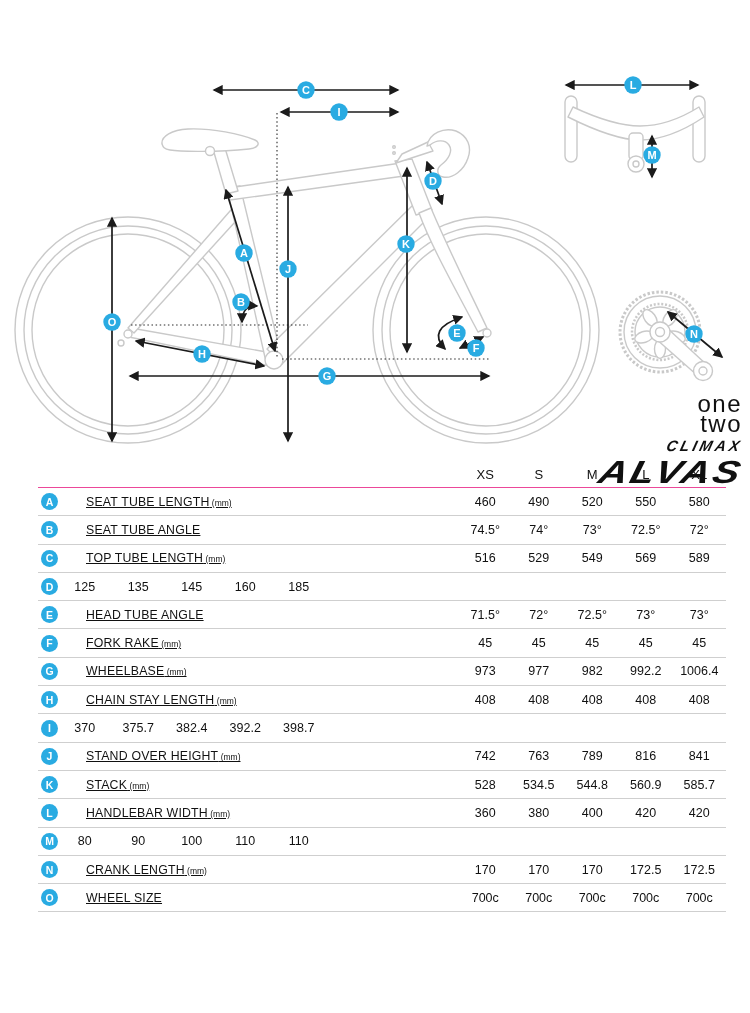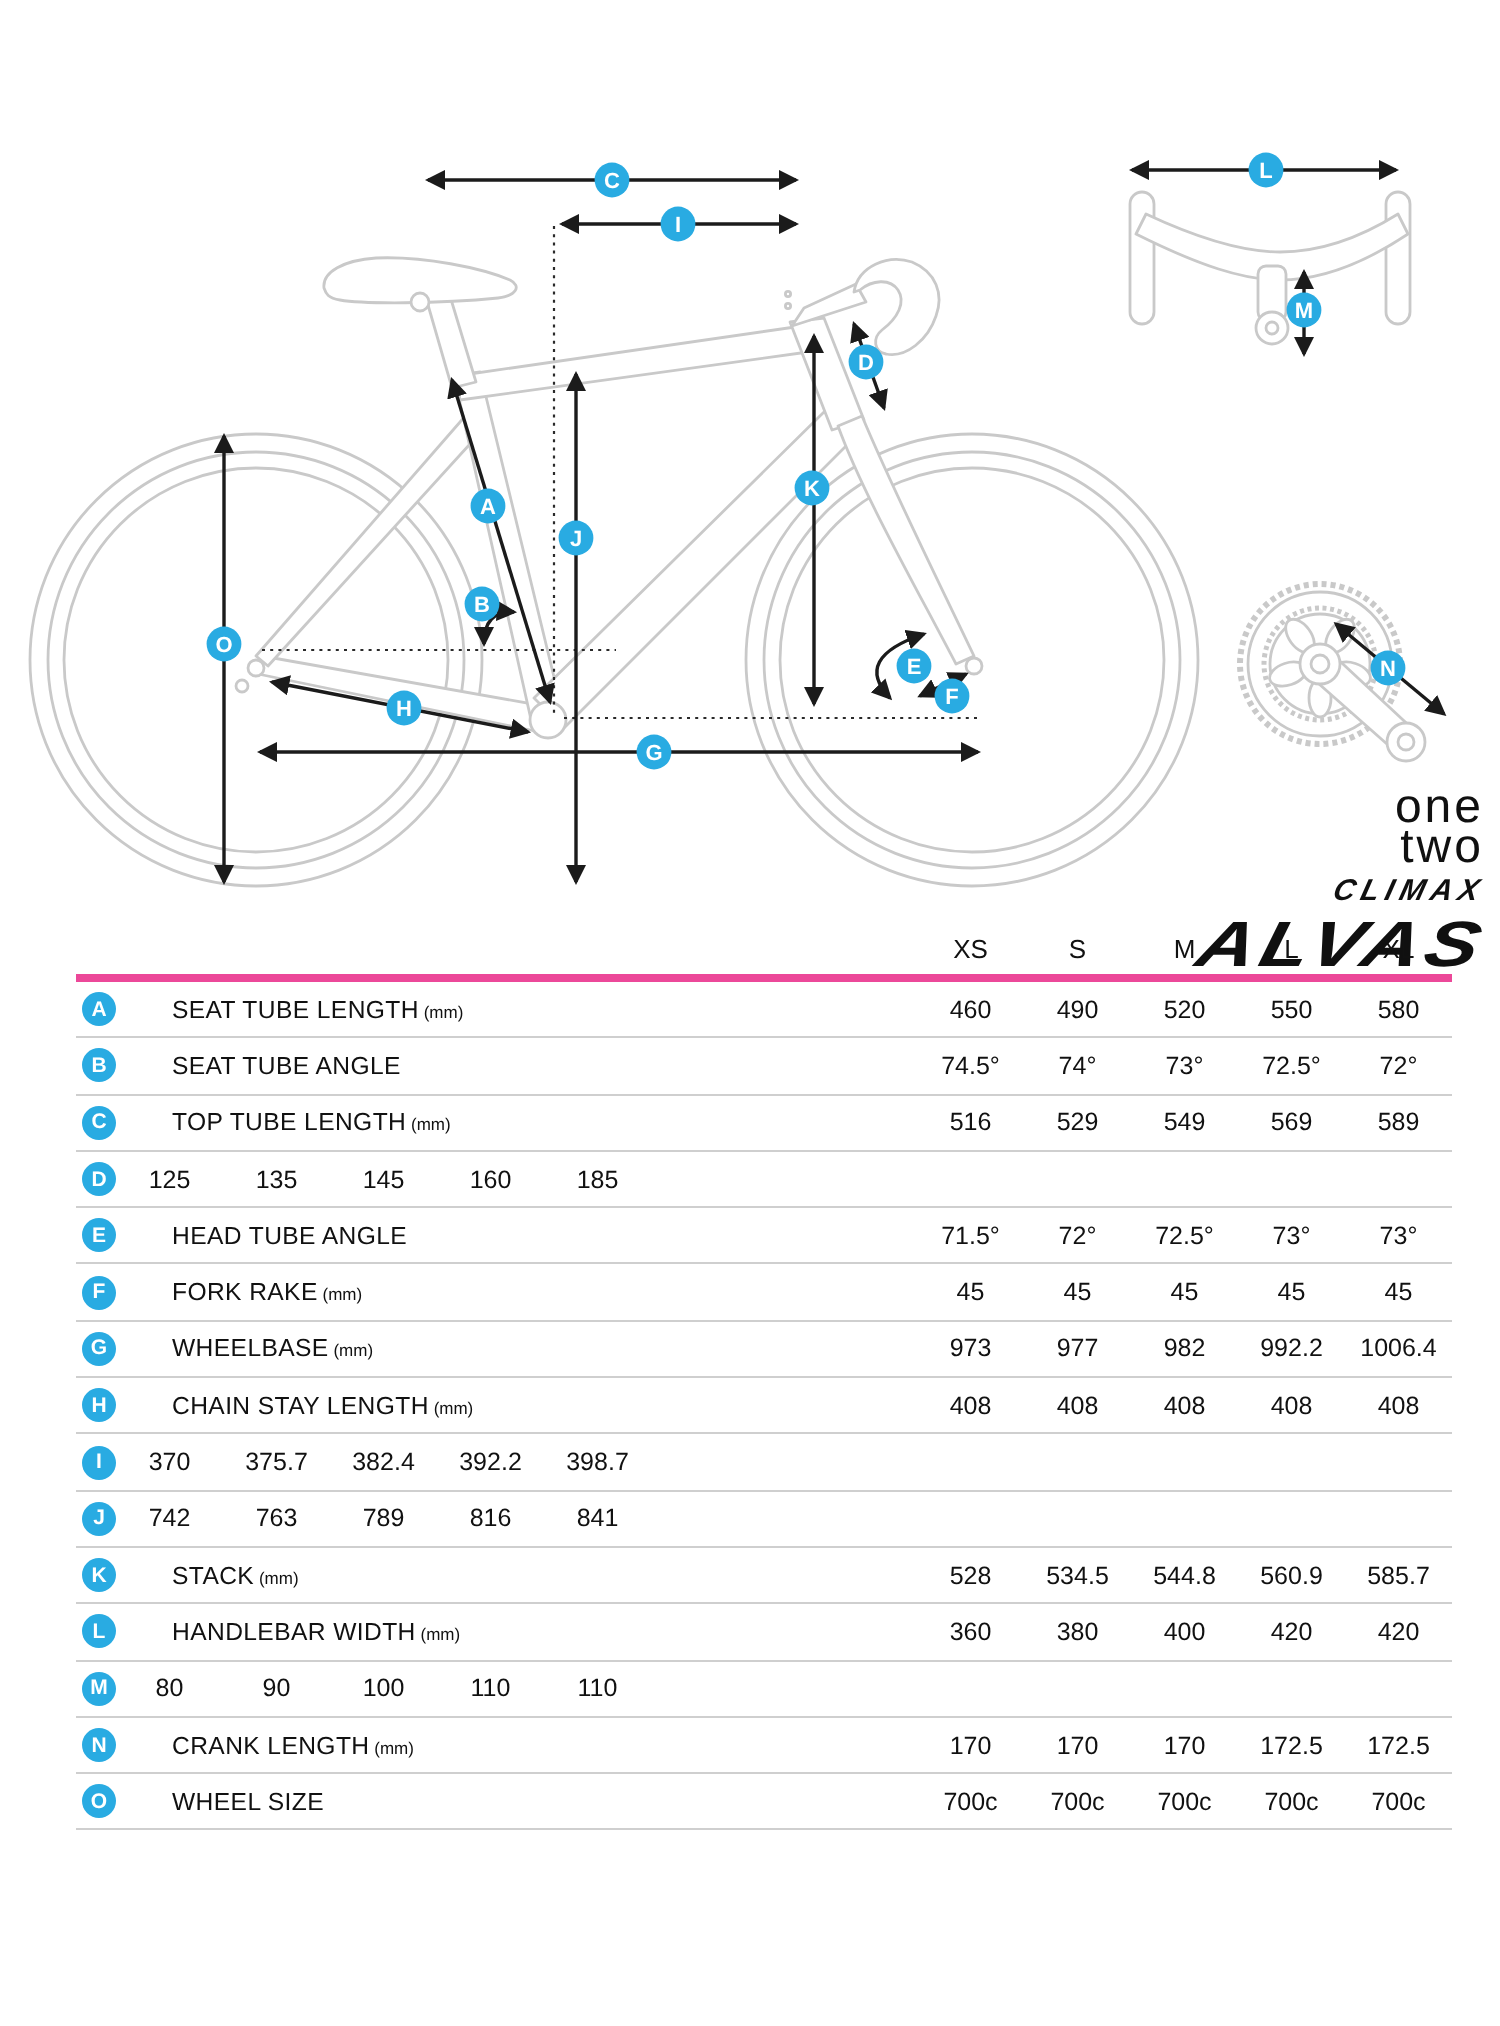--- a/index.html
+++ b/index.html
@@ -13,28 +13,28 @@
 
   .brand{position:absolute;right:8px;top:394px;text-align:right;color:#101010;line-height:1;}
   .brand .onetwo{font-size:24px;letter-spacing:1.5px;line-height:20px;font-weight:400;}
   .brand .climax{font-size:15px;font-weight:700;font-style:italic;letter-spacing:3px;margin-top:4px;
                  transform:skewX(-14deg);transform-origin:100% 50%;}
   .brand .alvas{font-size:32px;font-weight:700;font-style:italic;letter-spacing:2px;margin-top:3px;
                 transform:skewX(-14deg) scaleX(1.25);transform-origin:100% 50%;}
 
   
   .geo-table{position:absolute;left:38px;top:461px;width:688px;}
-  .thead{display:flex;align-items:center;height:26px;border-bottom:4px solid #ec4899;}
+  .thead{display:flex;align-items:center;height:26px;border-bottom:1px solid #ec4899;}
   .thspacer{flex:1;}
   .thcell{width:53.5px;text-align:center;font-size:13px;color:#111;}
   .trow{display:flex;align-items:center;height:28.3px;box-sizing:border-box;border-bottom:1px solid #cfcfcf;}
   .badge{width:17px;height:17px;border-radius:50%;background:var(--accent);color:#fff;
          font-size:10.5px;font-weight:bold;display:flex;align-items:center;justify-content:center;
          margin-left:3px;flex:none;}
-  .tlabel{margin-left:28px;font-size:12.3px;letter-spacing:.2px;color:#111;flex:1;white-space:nowrap;}
+  .tlabel{margin-left:28px;font-size:12.3px;letter-spacing:.2px;color:#111;flex:1;white-space:nowrap;text-decoration:underline;}
   .tlabel .unit{font-size:8.5px;letter-spacing:0;}
   .tval{width:53.5px;text-align:center;font-size:12.5px;color:#111;flex:none;}
 </style>
 </head>
 <body>
 
 <div class="page">
 
   <div class="diagram">
     <svg width="750" height="465" viewBox="0 0 750 465">
@@ -279,20 +279,21 @@
         <div class="trow">
           <span class="badge">I</span>
           <span class="tval">370</span>
           <span class="tval">375.7</span>
           <span class="tval">382.4</span>
           <span class="tval">392.2</span>
           <span class="tval">398.7</span>
         </div>
         <div class="trow">
           <span class="badge">J</span>
+          <span class="tlabel">STAND OVER HEIGHT<span class="unit"> (mm)</span></span>
           <span class="tval">742</span>
           <span class="tval">763</span>
           <span class="tval">789</span>
           <span class="tval">816</span>
           <span class="tval">841</span>
         </div>
         <div class="trow">
           <span class="badge">K</span>
           <span class="tlabel">STACK<span class="unit"> (mm)</span></span>
           <span class="tval">528</span>

